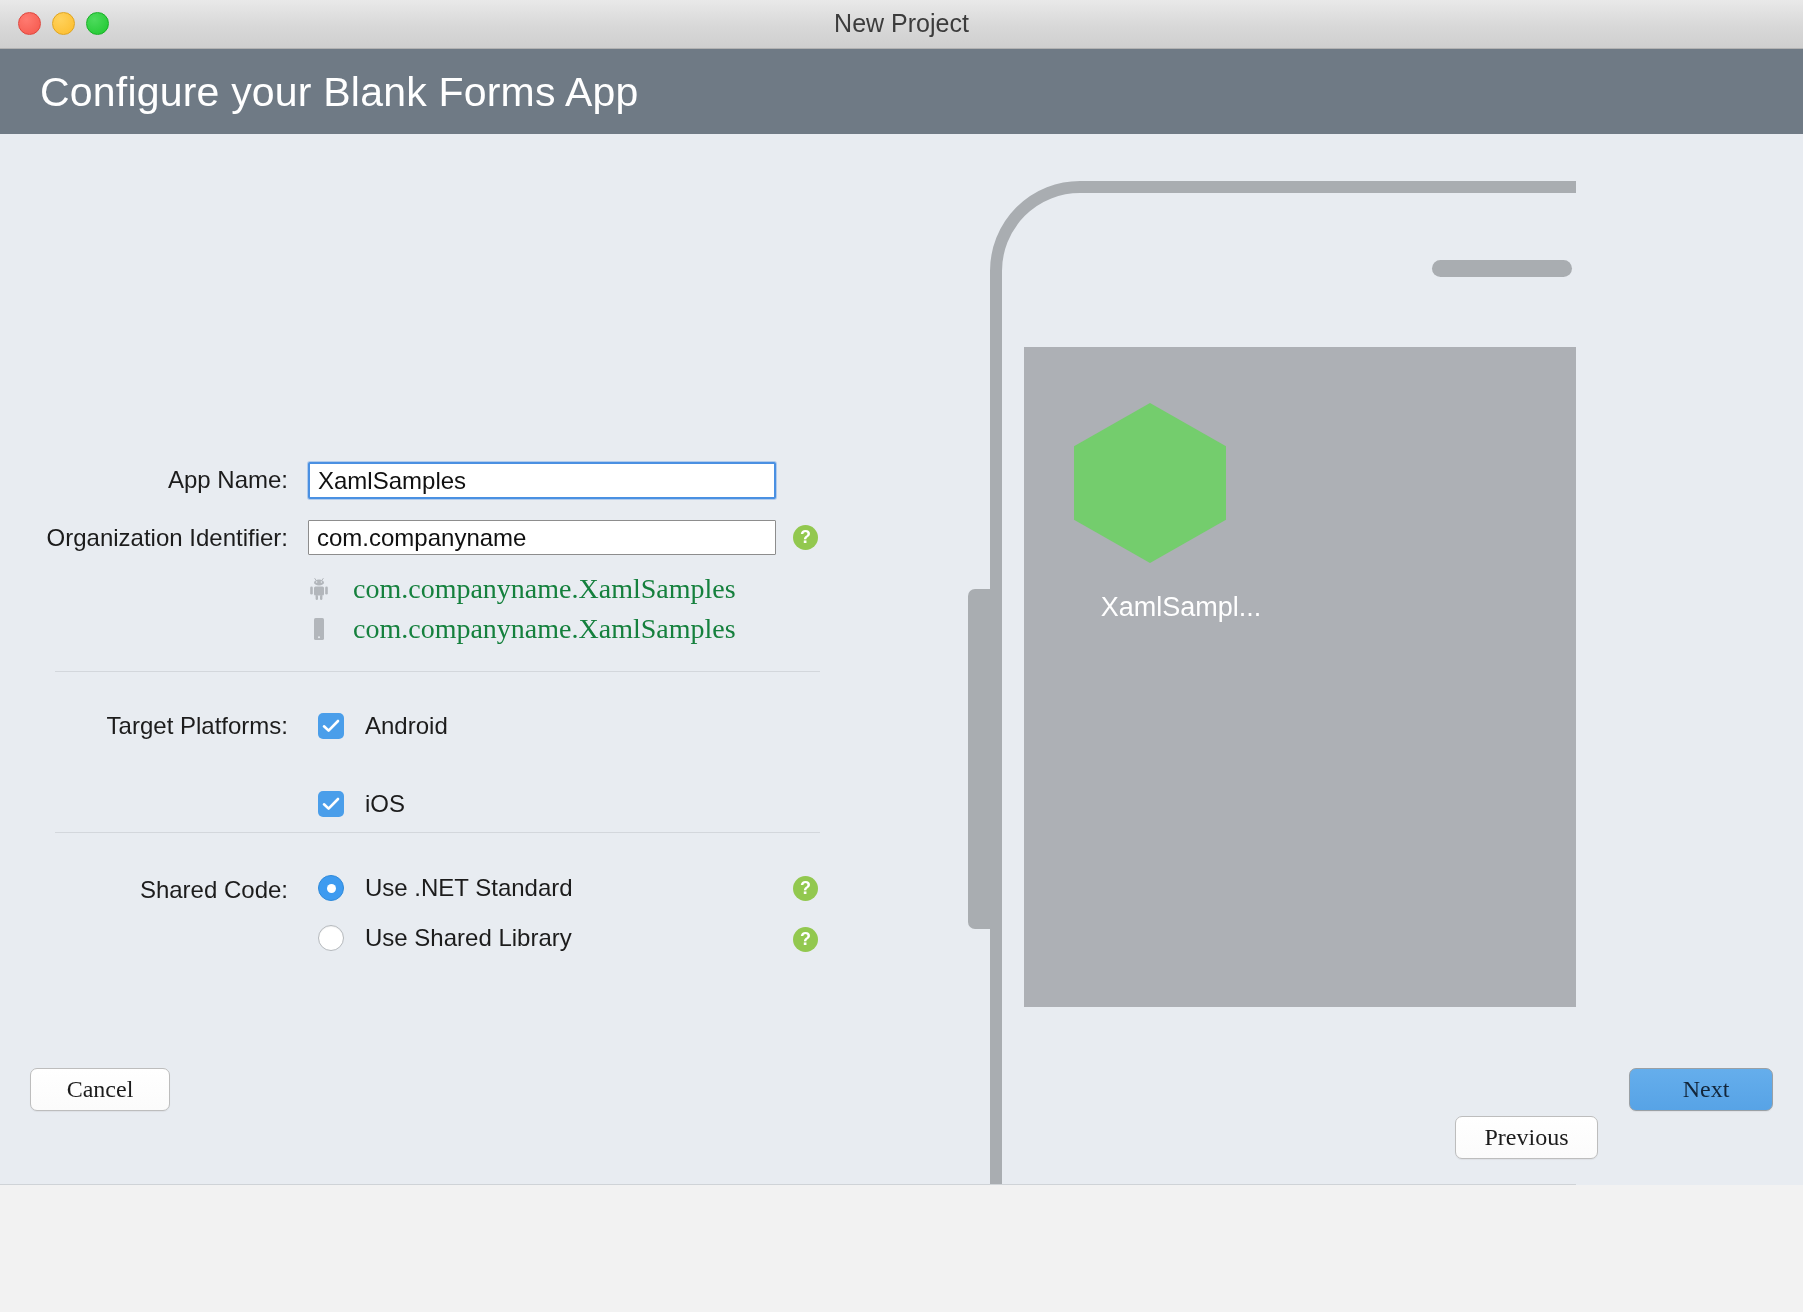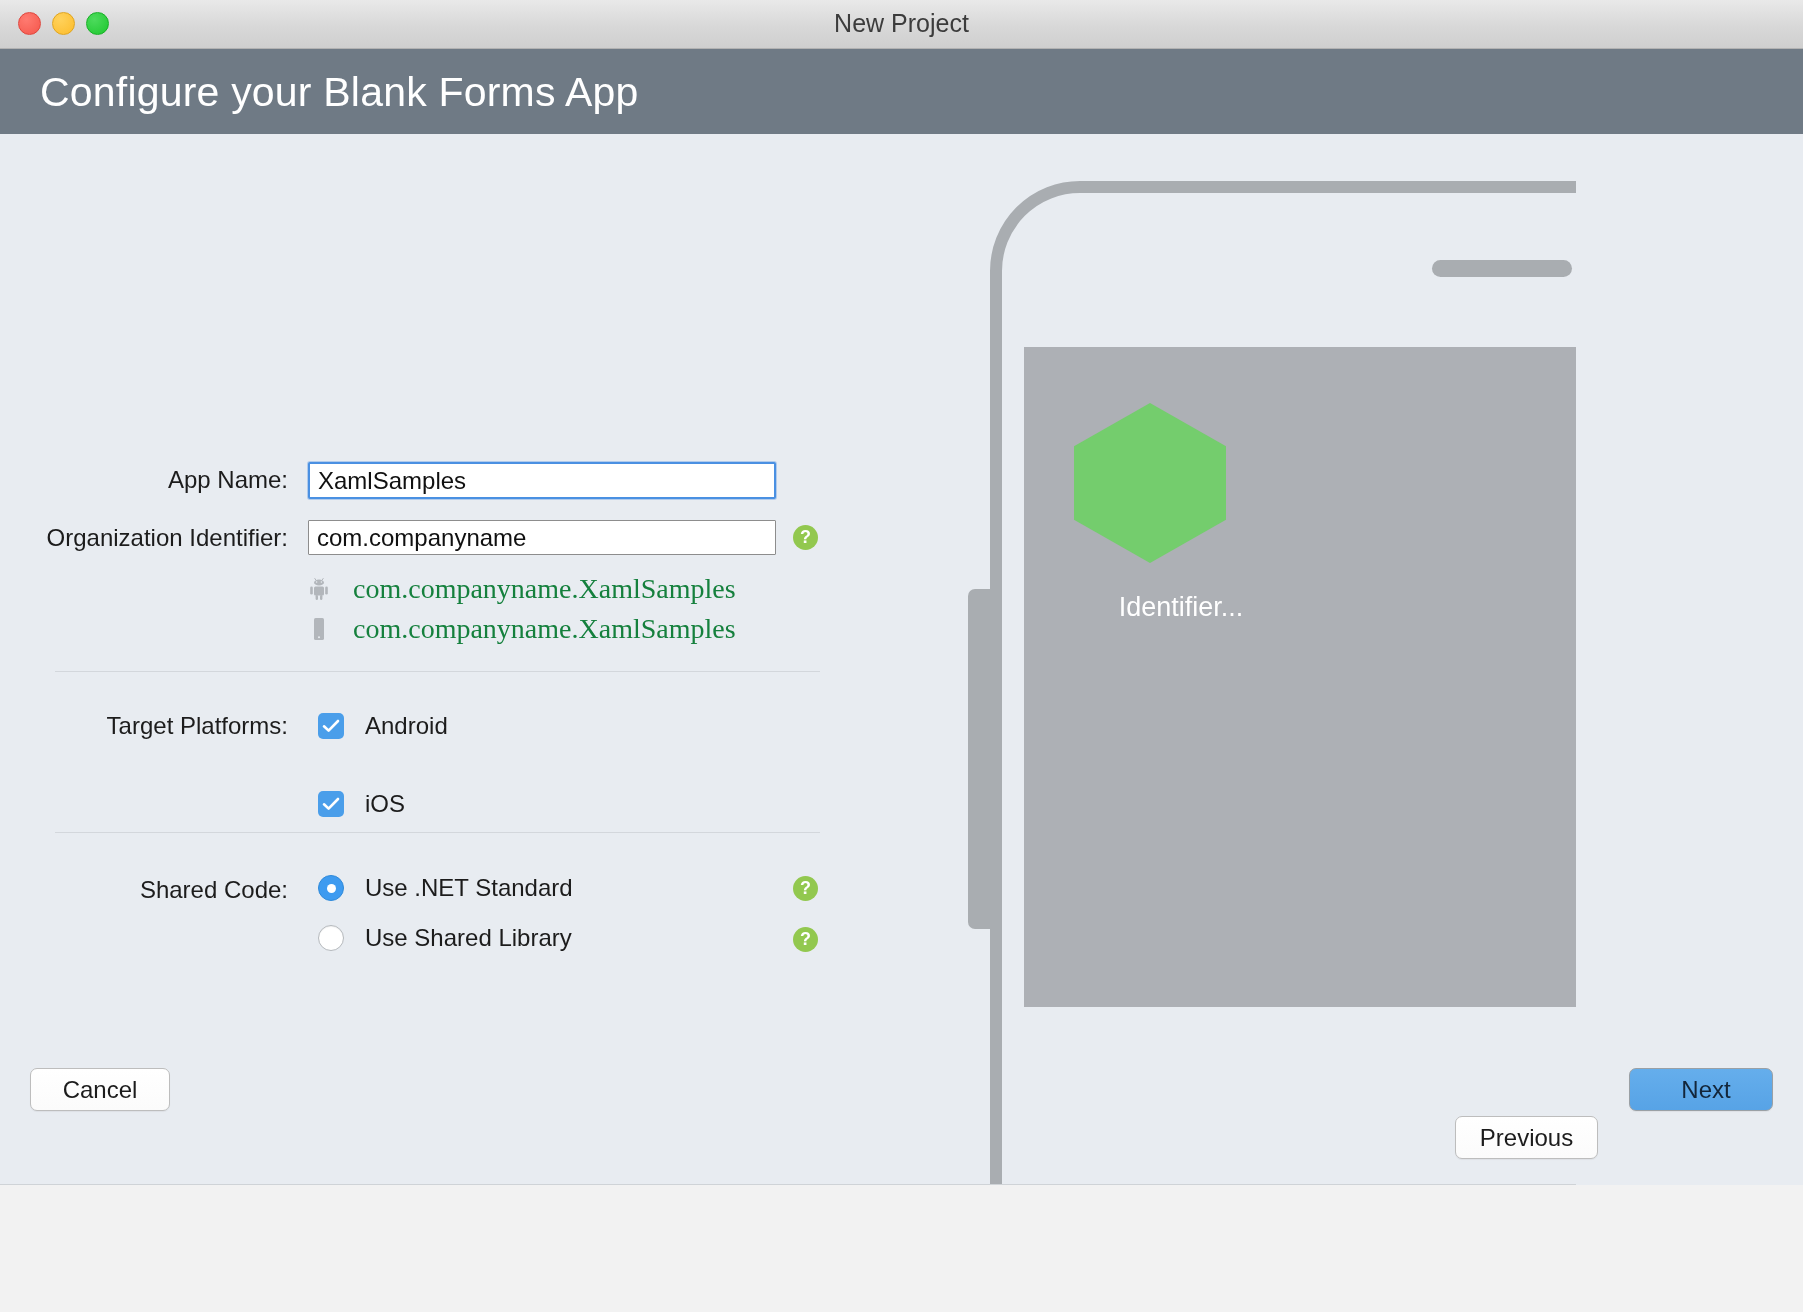--- a/index.html
+++ b/index.html
@@ -310,21 +310,21 @@
   .footer {
     position: absolute;
     left: 0; top: 1185px;
     width: 1803px;
     height: 127px;
     background: #f2f2f2;
     box-sizing: border-box;
   }
   .btn {
     position: absolute;
-    font-family: Liberation Sans, sans-serif;
+    font-family: Liberation Serif, serif;
     font-size: 24px;
     color: #1c1c1c;
     background: linear-gradient(to bottom, #ffffff, #fbfbfb);
     border: 1px solid #bdbdbd;
     border-radius: 7px;
     box-sizing: border-box;
     cursor: default;
     box-shadow: 0 1px 1px rgba(0,0,0,0.05);
     text-align: center;
   }
@@ -443,21 +443,21 @@
       <div class="help help-shared">?</div>
 
     </div>
 
     <div class="preview-pane">
       <div class="phone-outline"></div>
       <div class="phone-speaker"></div>
       <div class="phone-sidebtn"></div>
       <div class="phone-screen">
         <div class="app-hexagon"></div>
-        <div class="app-label">Identifier...</div>
+        <div class="app-label">XamlSampl...</div>
       </div>
     </div>
 
   </div>
 
   <div class="footer"></div>
   <button class="btn btn-cancel">Cancel</button>
   <button class="btn btn-previous">Previous</button>
   <button class="btn btn-next">Next</button>
 

